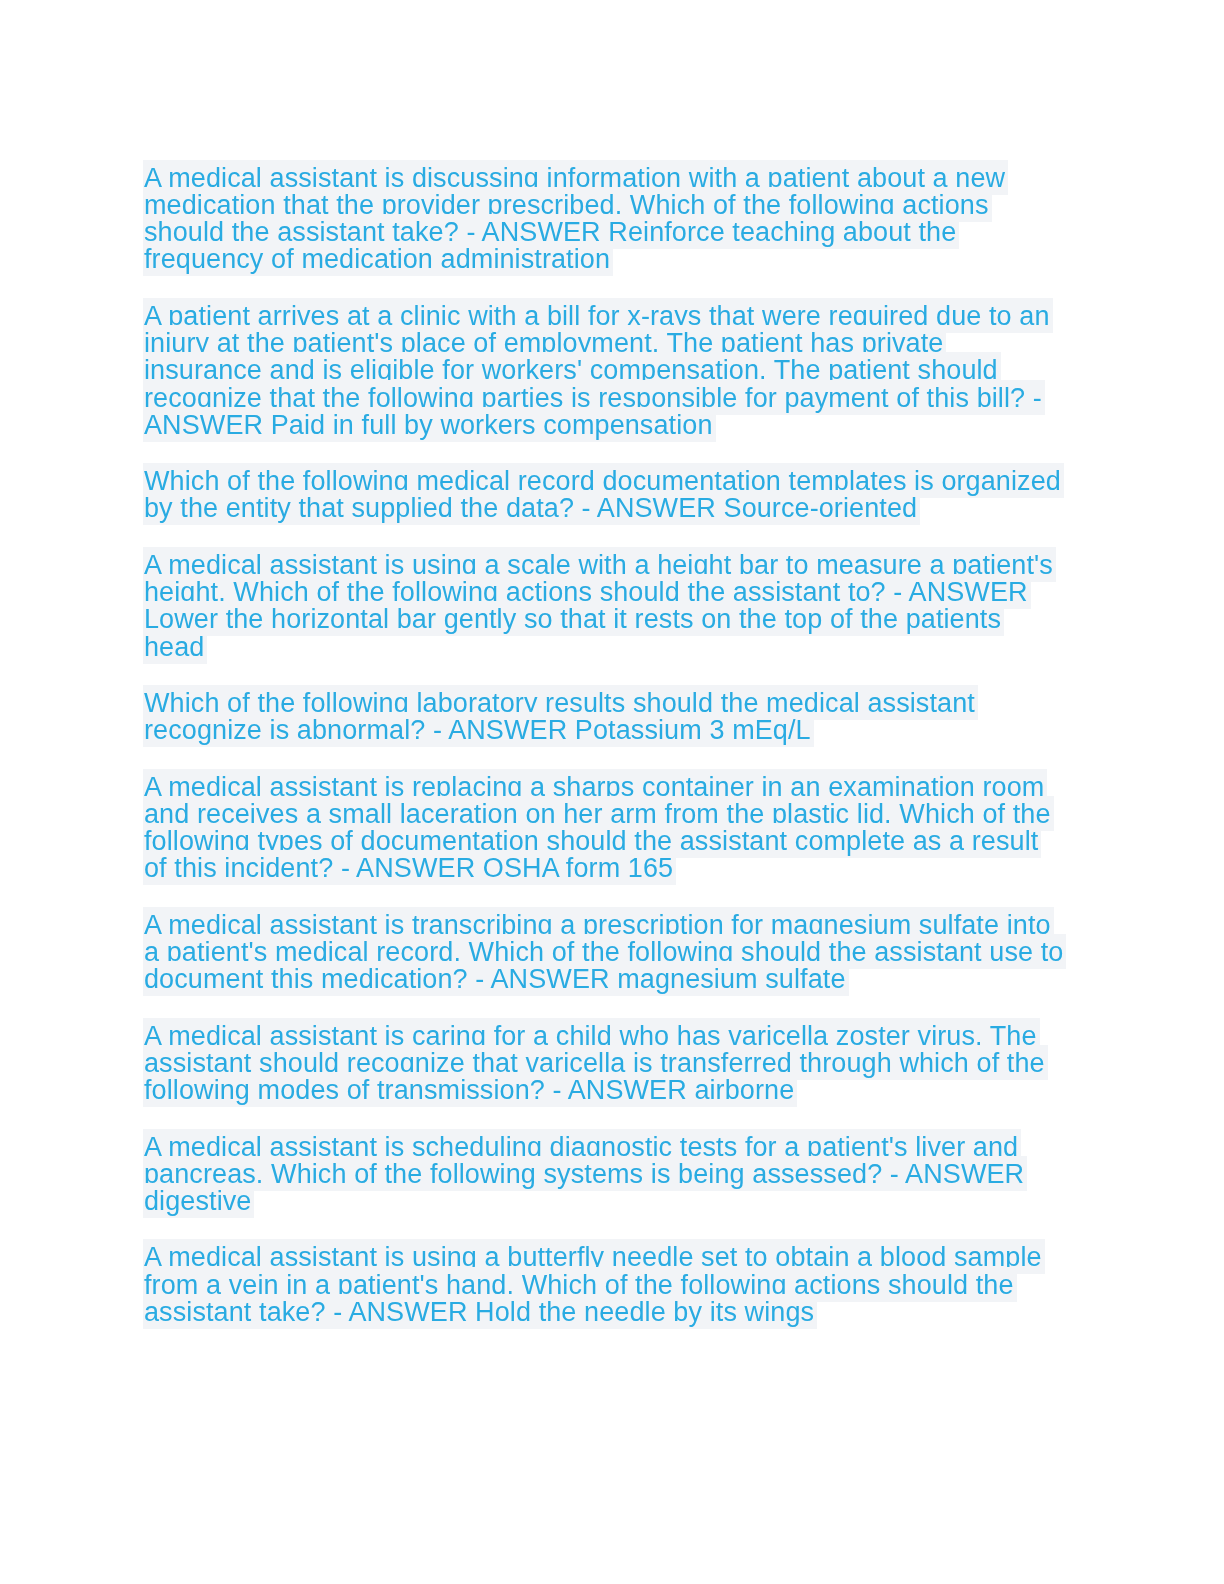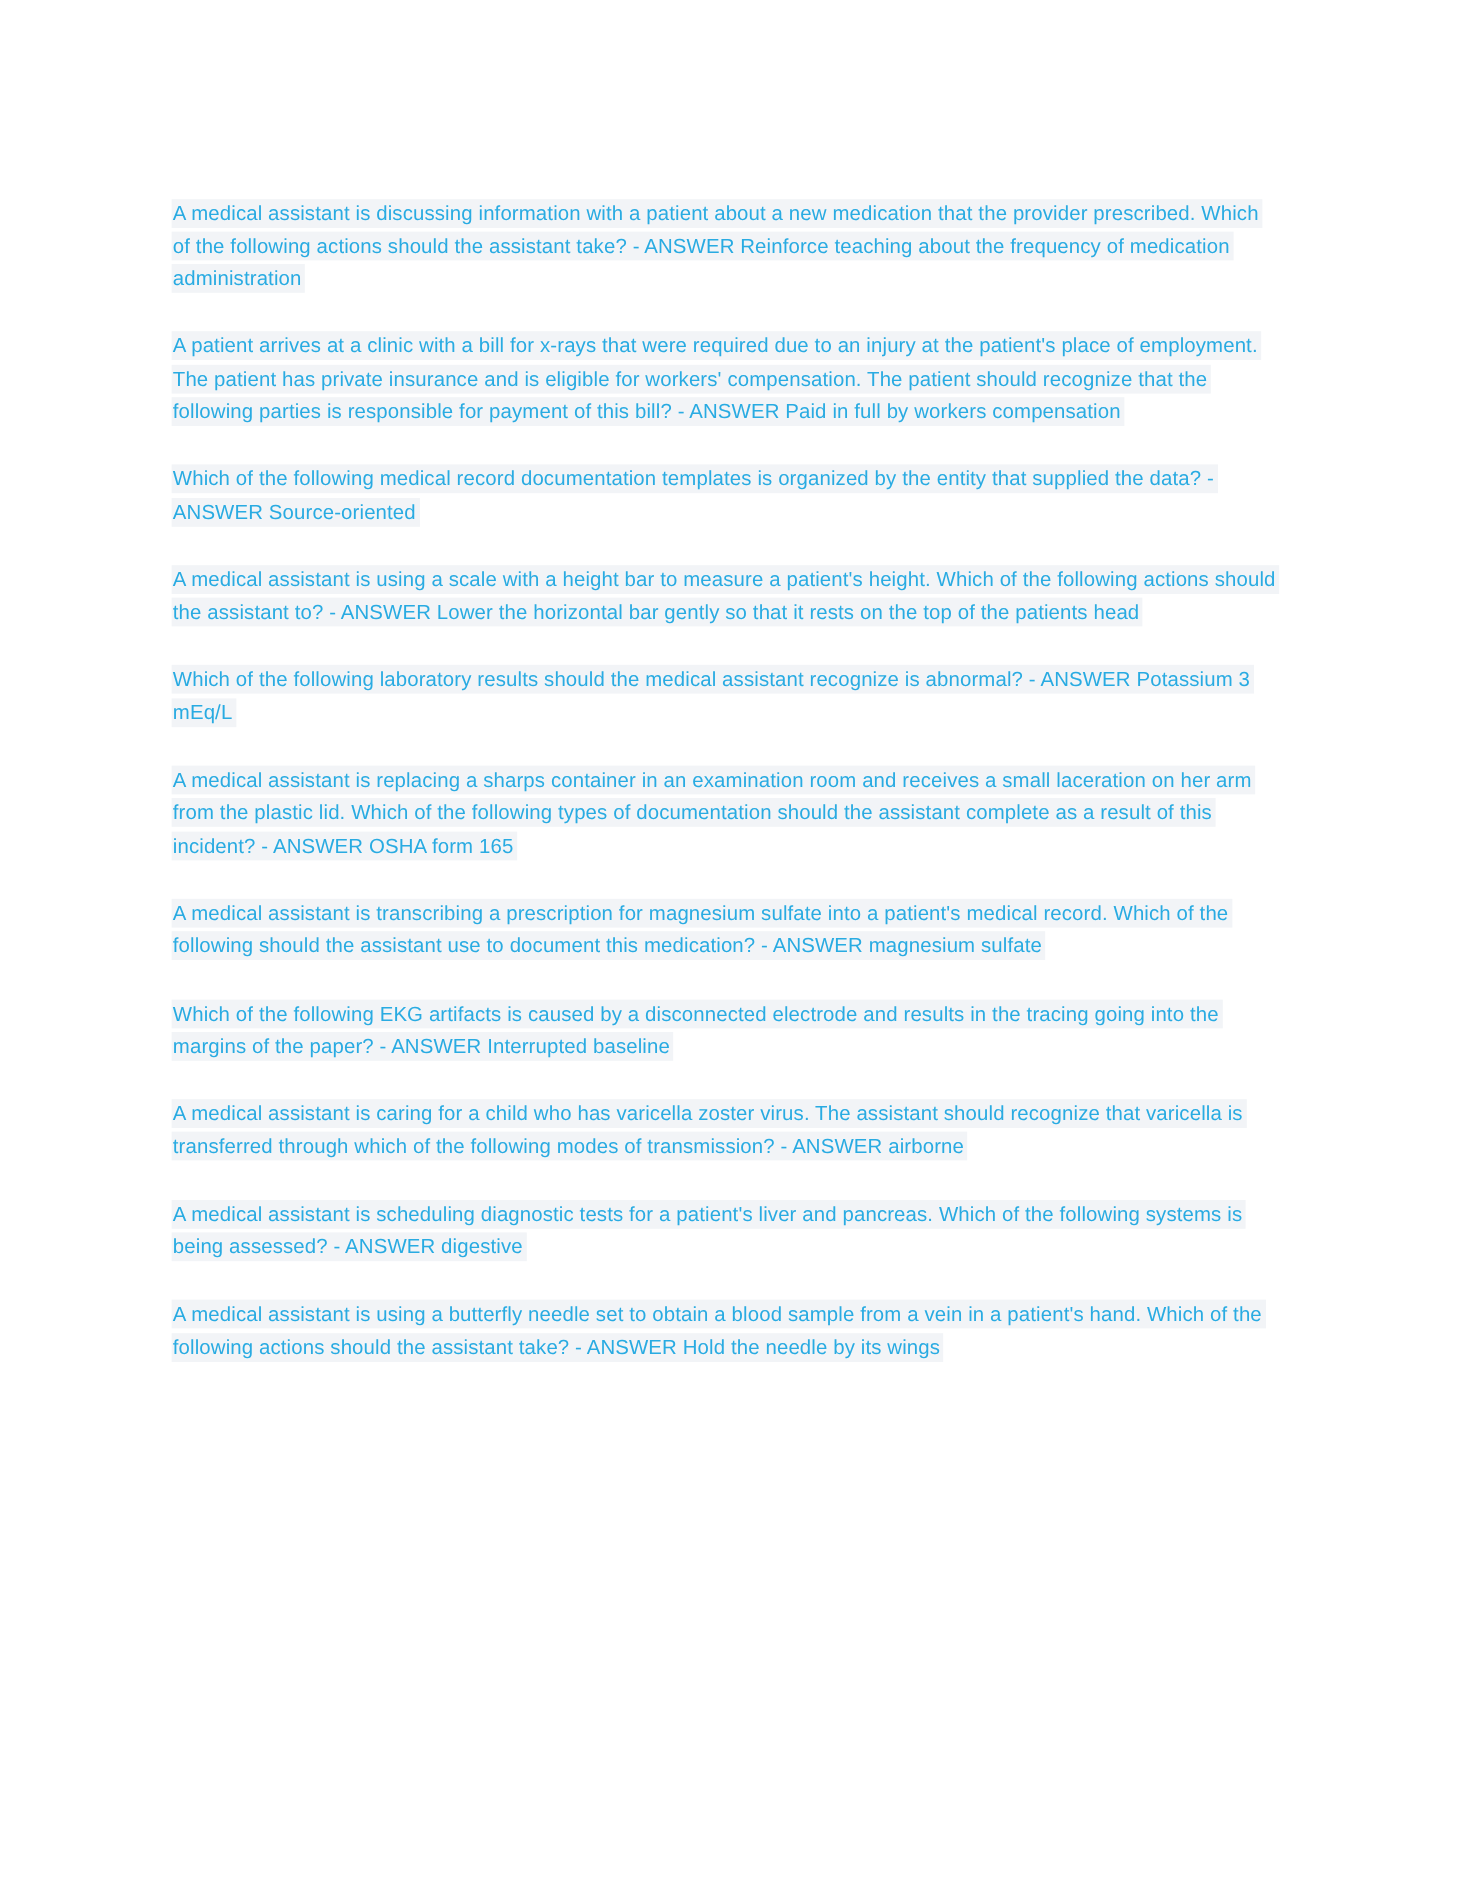--- a/index.html
+++ b/index.html
@@ -16,21 +16,21 @@
   .page {
     box-sizing: border-box;
     width: 1224px;
     height: 1584px;
     padding: 164px 143px 0 143px;
     background: #ffffff;
   }
   .qa-paragraph {
     margin: 0 0 29px 0;
     max-width: 922px;
-    font-size: 17px;
+    font-size: 27px;
     line-height: 27.3px;
     letter-spacing: 0.1px;
     color: #29abe2;
     text-align: left;
   }
   .hl {
     background: #f2f4f7;
     padding: 2.5px 3px 2.5px 1px;
     -webkit-box-decoration-break: clone;
     box-decoration-break: clone;
@@ -40,17 +40,16 @@
 <body>
 
 <div class="page">
   <p class="qa-paragraph"><span class="hl">A medical assistant is discussing information with a patient about a new medication that the provider prescribed. Which of the following actions should the assistant take? - ANSWER Reinforce teaching about the frequency of medication administration</span></p>
   <p class="qa-paragraph"><span class="hl">A patient arrives at a clinic with a bill for x-rays that were required due to an injury at the patient's place of employment. The patient has private insurance and is eligible for workers' compensation. The patient should recognize that the following parties is responsible for payment of this bill? - ANSWER Paid in full by workers compensation</span></p>
   <p class="qa-paragraph"><span class="hl">Which of the following medical record documentation templates is organized by the entity that supplied the data? - ANSWER Source-oriented</span></p>
   <p class="qa-paragraph"><span class="hl">A medical assistant is using a scale with a height bar to measure a patient's height. Which of the following actions should the assistant to? - ANSWER Lower the horizontal bar gently so that it rests on the top of the patients head</span></p>
   <p class="qa-paragraph"><span class="hl">Which of the following laboratory results should the medical assistant recognize is abnormal? - ANSWER Potassium 3 mEq/L</span></p>
   <p class="qa-paragraph"><span class="hl">A medical assistant is replacing a sharps container in an examination room and receives a small laceration on her arm from the plastic lid. Which of the following types of documentation should the assistant complete as a result of this incident? - ANSWER OSHA form 165</span></p>
   <p class="qa-paragraph"><span class="hl">A medical assistant is transcribing a prescription for magnesium sulfate into a patient's medical record. Which of the following should the assistant use to document this medication? - ANSWER magnesium sulfate</span></p>
-  <p class="qa-paragraph"><span class="hl">Which of the following EKG artifacts is caused by a disconnected electrode and results in the tracing going into the margins of the paper? - ANSWER Interrupted baseline</span></p>
   <p class="qa-paragraph"><span class="hl">A medical assistant is caring for a child who has varicella zoster virus. The assistant should recognize that varicella is transferred through which of the following modes of transmission? - ANSWER airborne</span></p>
   <p class="qa-paragraph"><span class="hl">A medical assistant is scheduling diagnostic tests for a patient's liver and pancreas. Which of the following systems is being assessed? - ANSWER digestive</span></p>
   <p class="qa-paragraph"><span class="hl">A medical assistant is using a butterfly needle set to obtain a blood sample from a vein in a patient's hand. Which of the following actions should the assistant take? - ANSWER Hold the needle by its wings</span></p>
 </div>
 
 </body></html>

